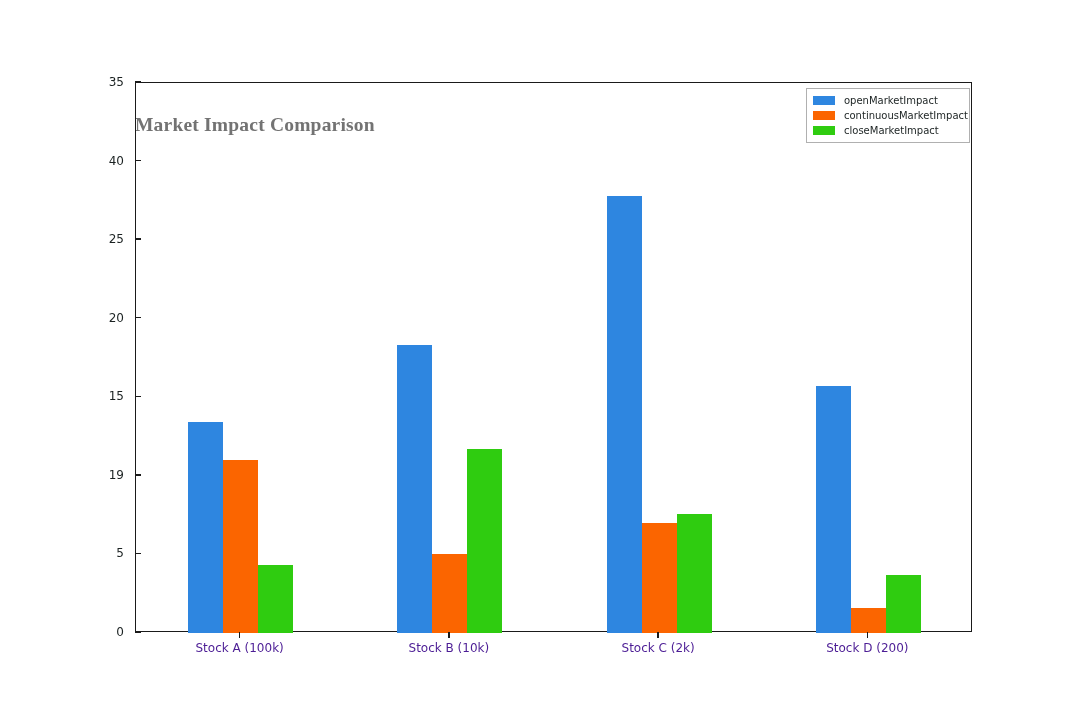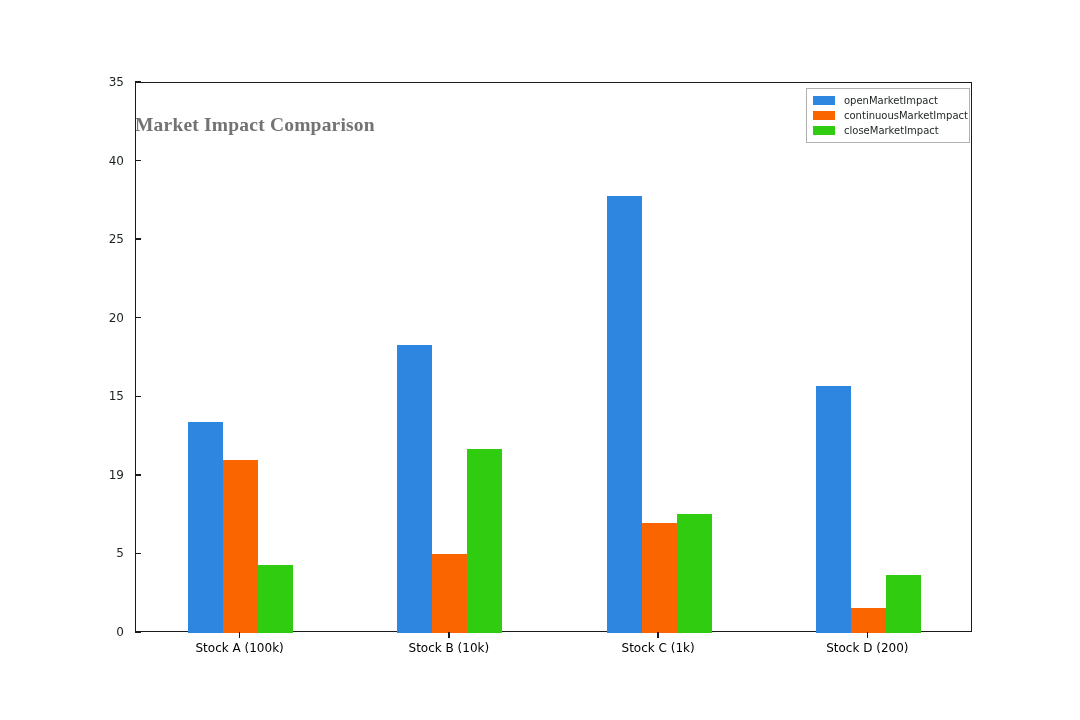--- a/index.html
+++ b/index.html
@@ -92,21 +92,21 @@
     top: 0;
     width: 1.4px;
     height: 6px;
     background: #1a1a1a;
   }
   .xtick .tick-label {
     position: absolute;
     top: 9px;
     transform: translateX(-50%);
     font-size: 12px;
-    color: #000000;
+    color: #4c1d95;
     font-family: "DejaVu Sans", sans-serif;
     white-space: nowrap;
   }
   
   #bars-layer {
     position: absolute;
     left: 0;
     top: 0;
     width: 837px;
     height: 550px;
@@ -209,21 +209,21 @@
       <div class="xtick" style="left: 104.625px;">
         <div class="tick-mark"></div>
         <div class="tick-label">Stock A (100k)</div>
       </div>
       <div class="xtick" style="left: 313.875px;">
         <div class="tick-mark"></div>
         <div class="tick-label">Stock B (10k)</div>
       </div>
       <div class="xtick" style="left: 523.125px;">
         <div class="tick-mark"></div>
-        <div class="tick-label">Stock C (1k)</div>
+        <div class="tick-label">Stock C (2k)</div>
       </div>
       <div class="xtick" style="left: 732.375px;">
         <div class="tick-mark"></div>
         <div class="tick-label">Stock D (200)</div>
       </div>
     </div>
 
   <div id="legend">
       <div class="legend-row">
         <div class="legend-swatch" style="background: rgb(46, 134, 224);"></div>

